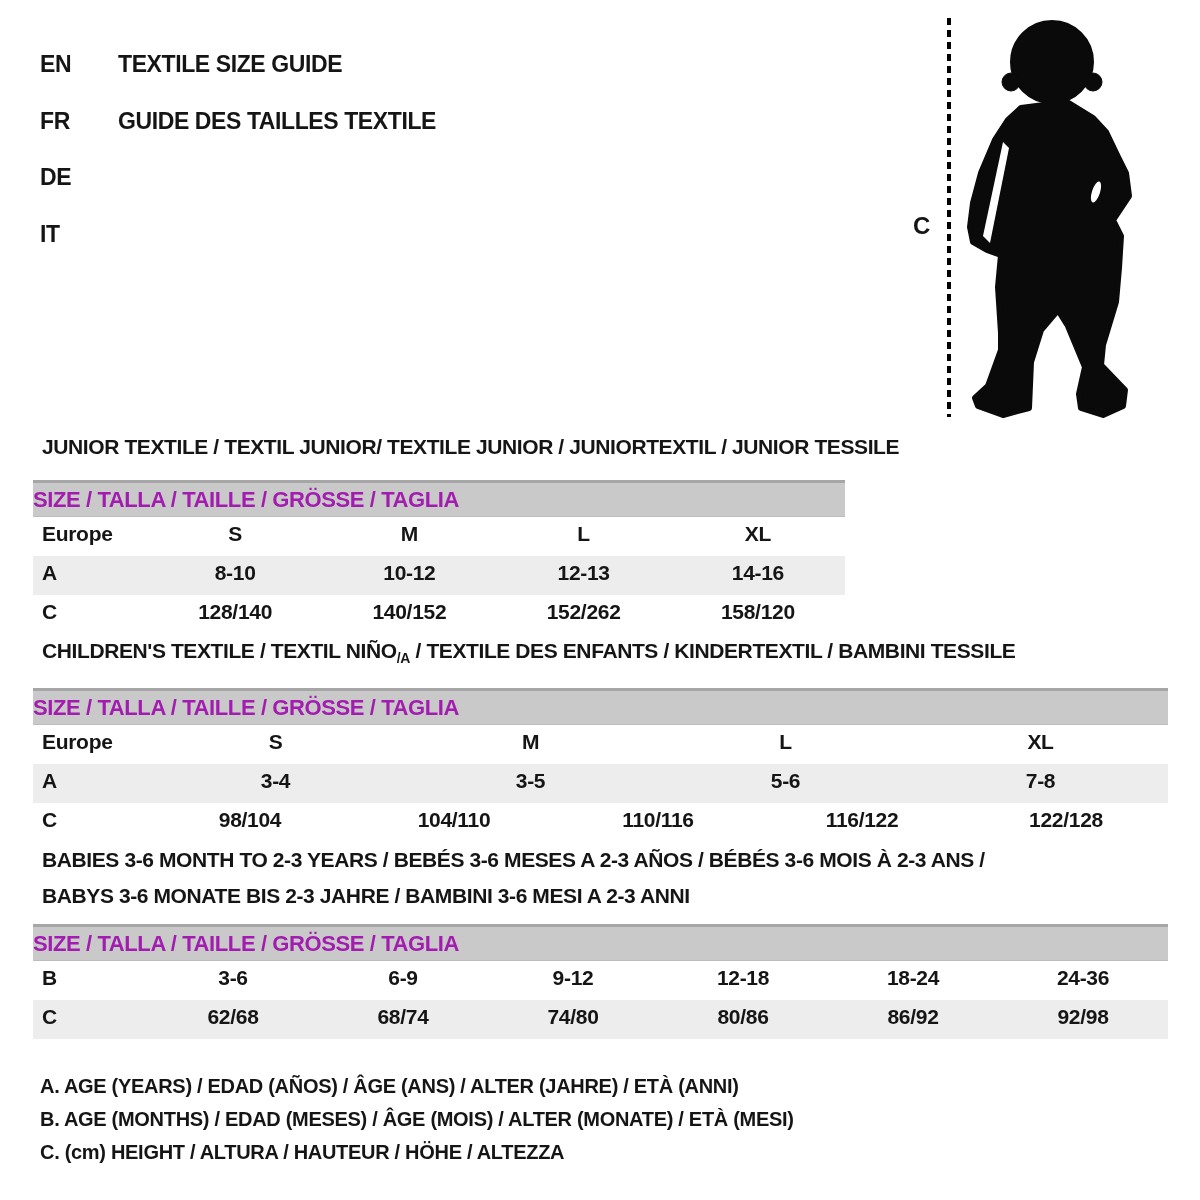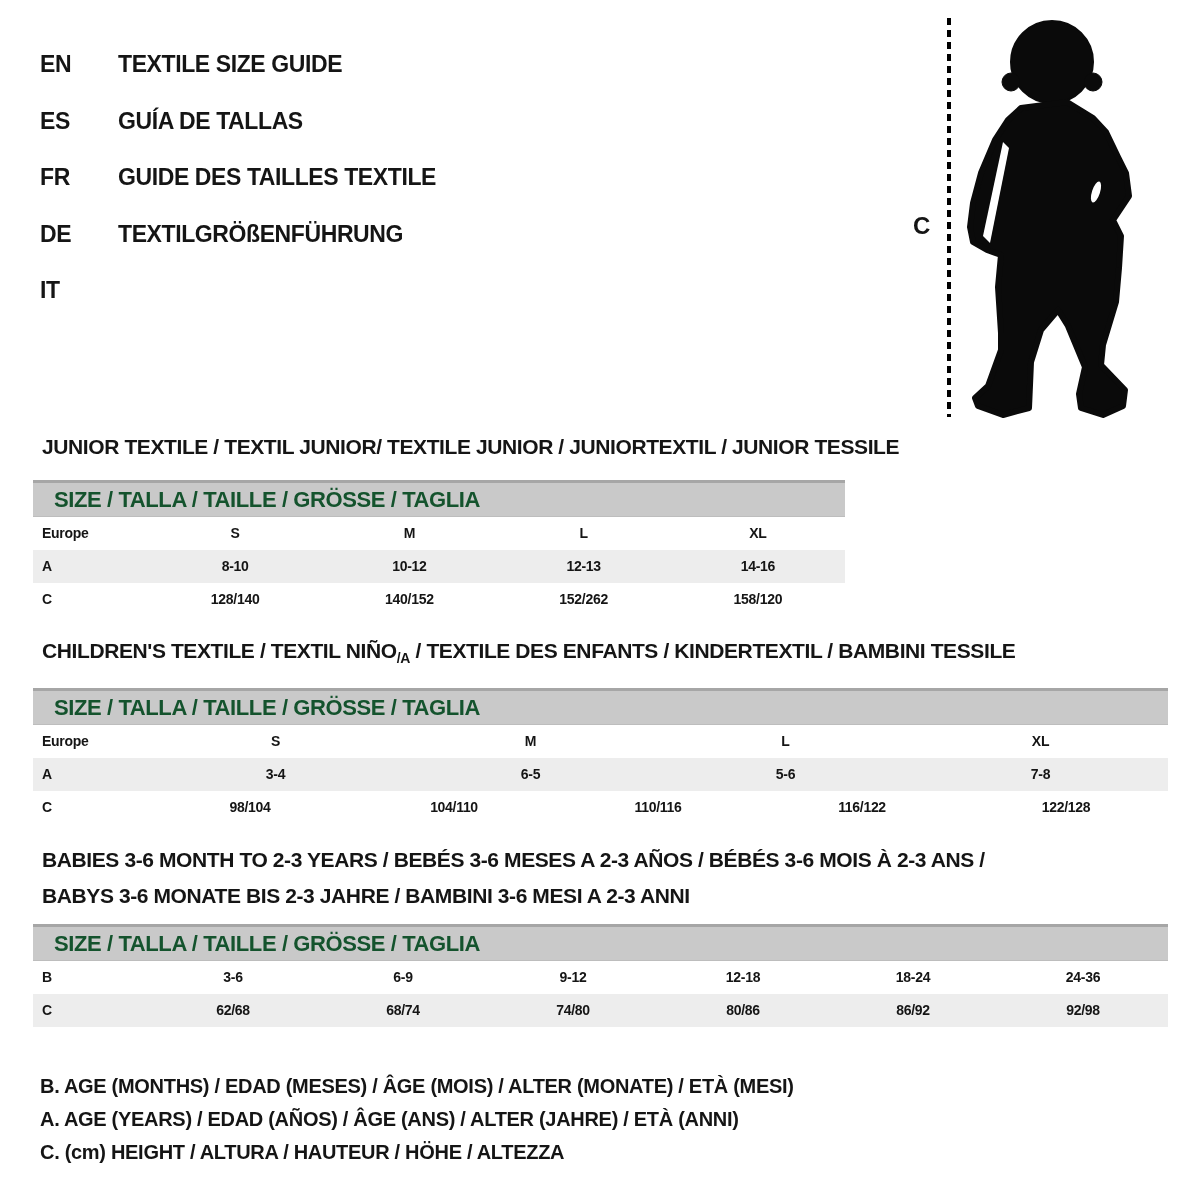--- a/index.html
+++ b/index.html
@@ -24,52 +24,47 @@
 
   
   .section-title { position:absolute; left:42px; font-size:21px; line-height:22px; letter-spacing:-0.4px; white-space:nowrap; }
   .section-title.two-line { line-height:36px; white-space:normal; width:1120px; }
   .sub { font-size:14px; vertical-align:-5px; letter-spacing:-0.3px; }
 
   
   .size-table { position:absolute; left:33px; }
   .size-bar {
     height:33px; line-height:33px; background:#c9c9c9; border-top:3px solid #a6a6a6;
-    border-bottom:1px solid #bdbdbd; padding-left:21px; font-size:22px; color:#14532d;
+    border-bottom:1px solid #bdbdbd; padding-left:0; font-size:22px; color:#a21caf;
     letter-spacing:-0.4px; box-sizing:content-box;
   }
-  .trow { display:flex; height:33px; line-height:33px; font-size:14px; letter-spacing:-0.3px; }
+  .trow { display:flex; height:39px; line-height:33px; font-size:21px; letter-spacing:-0.3px; }
   .trow.shaded { background:#ededed; }
   .tlabel { width:115px; padding-left:9px; box-sizing:border-box; }
   .tcell { flex:1; text-align:center; }
 
   
   .legend { position:absolute; left:40px; top:1070px; font-size:20px; line-height:33px; letter-spacing:-0.3px; }
 </style>
 </head>
 <body>
 
 <div class="page">
 
   <div class="langs">
     <div class="lang-row">
       <span class="lang-code">EN</span>
       <span>TEXTILE SIZE GUIDE</span>
     </div>
     <div class="lang-row">
-      <span class="lang-code">ES</span>
-      <span>GUÍA DE TALLAS</span>
-    </div>
-    <div class="lang-row">
       <span class="lang-code">FR</span>
       <span>GUIDE DES TAILLES TEXTILE</span>
     </div>
     <div class="lang-row">
       <span class="lang-code">DE</span>
-      <span>TEXTILGRÖßENFÜHRUNG</span>
     </div>
     <div class="lang-row">
       <span class="lang-code">IT</span>
     </div>
   </div>
 
   <div class="measure-line"></div>
   <div class="measure-label">C</div>
   <svg class="silhouette" viewBox="0 0 175 410" aria-hidden="true">
     <g fill="#0a0a0a" stroke="#0a0a0a">
@@ -116,21 +111,21 @@
     <div class="trow">
       <div class="tlabel">Europe</div>
       <div class="tcell">S</div>
       <div class="tcell">M</div>
       <div class="tcell">L</div>
       <div class="tcell">XL</div>
     </div>
     <div class="trow shaded">
       <div class="tlabel">A</div>
       <div class="tcell">3-4</div>
-      <div class="tcell">6-5</div>
+      <div class="tcell">3-5</div>
       <div class="tcell">5-6</div>
       <div class="tcell">7-8</div>
     </div>
     <div class="trow">
       <div class="tlabel">C</div>
       <div class="tcell">98/104</div>
       <div class="tcell">104/110</div>
       <div class="tcell">110/116</div>
       <div class="tcell">116/122</div>
       <div class="tcell">122/128</div>
@@ -157,18 +152,18 @@
       <div class="tcell">62/68</div>
       <div class="tcell">68/74</div>
       <div class="tcell">74/80</div>
       <div class="tcell">80/86</div>
       <div class="tcell">86/92</div>
       <div class="tcell">92/98</div>
     </div>
   </div>
 
   <div class="legend">
+    <div>A. AGE (YEARS) / EDAD (AÑOS) / ÂGE (ANS) / ALTER (JAHRE) / ETÀ (ANNI)</div>
     <div>B. AGE (MONTHS) / EDAD (MESES) / ÂGE (MOIS) / ALTER (MONATE) / ETÀ (MESI)</div>
-    <div>A. AGE (YEARS) / EDAD (AÑOS) / ÂGE (ANS) / ALTER (JAHRE) / ETÀ (ANNI)</div>
     <div>C. (cm) HEIGHT / ALTURA / HAUTEUR / HÖHE / ALTEZZA</div>
   </div>
 
 </div>
 
 </body></html>

